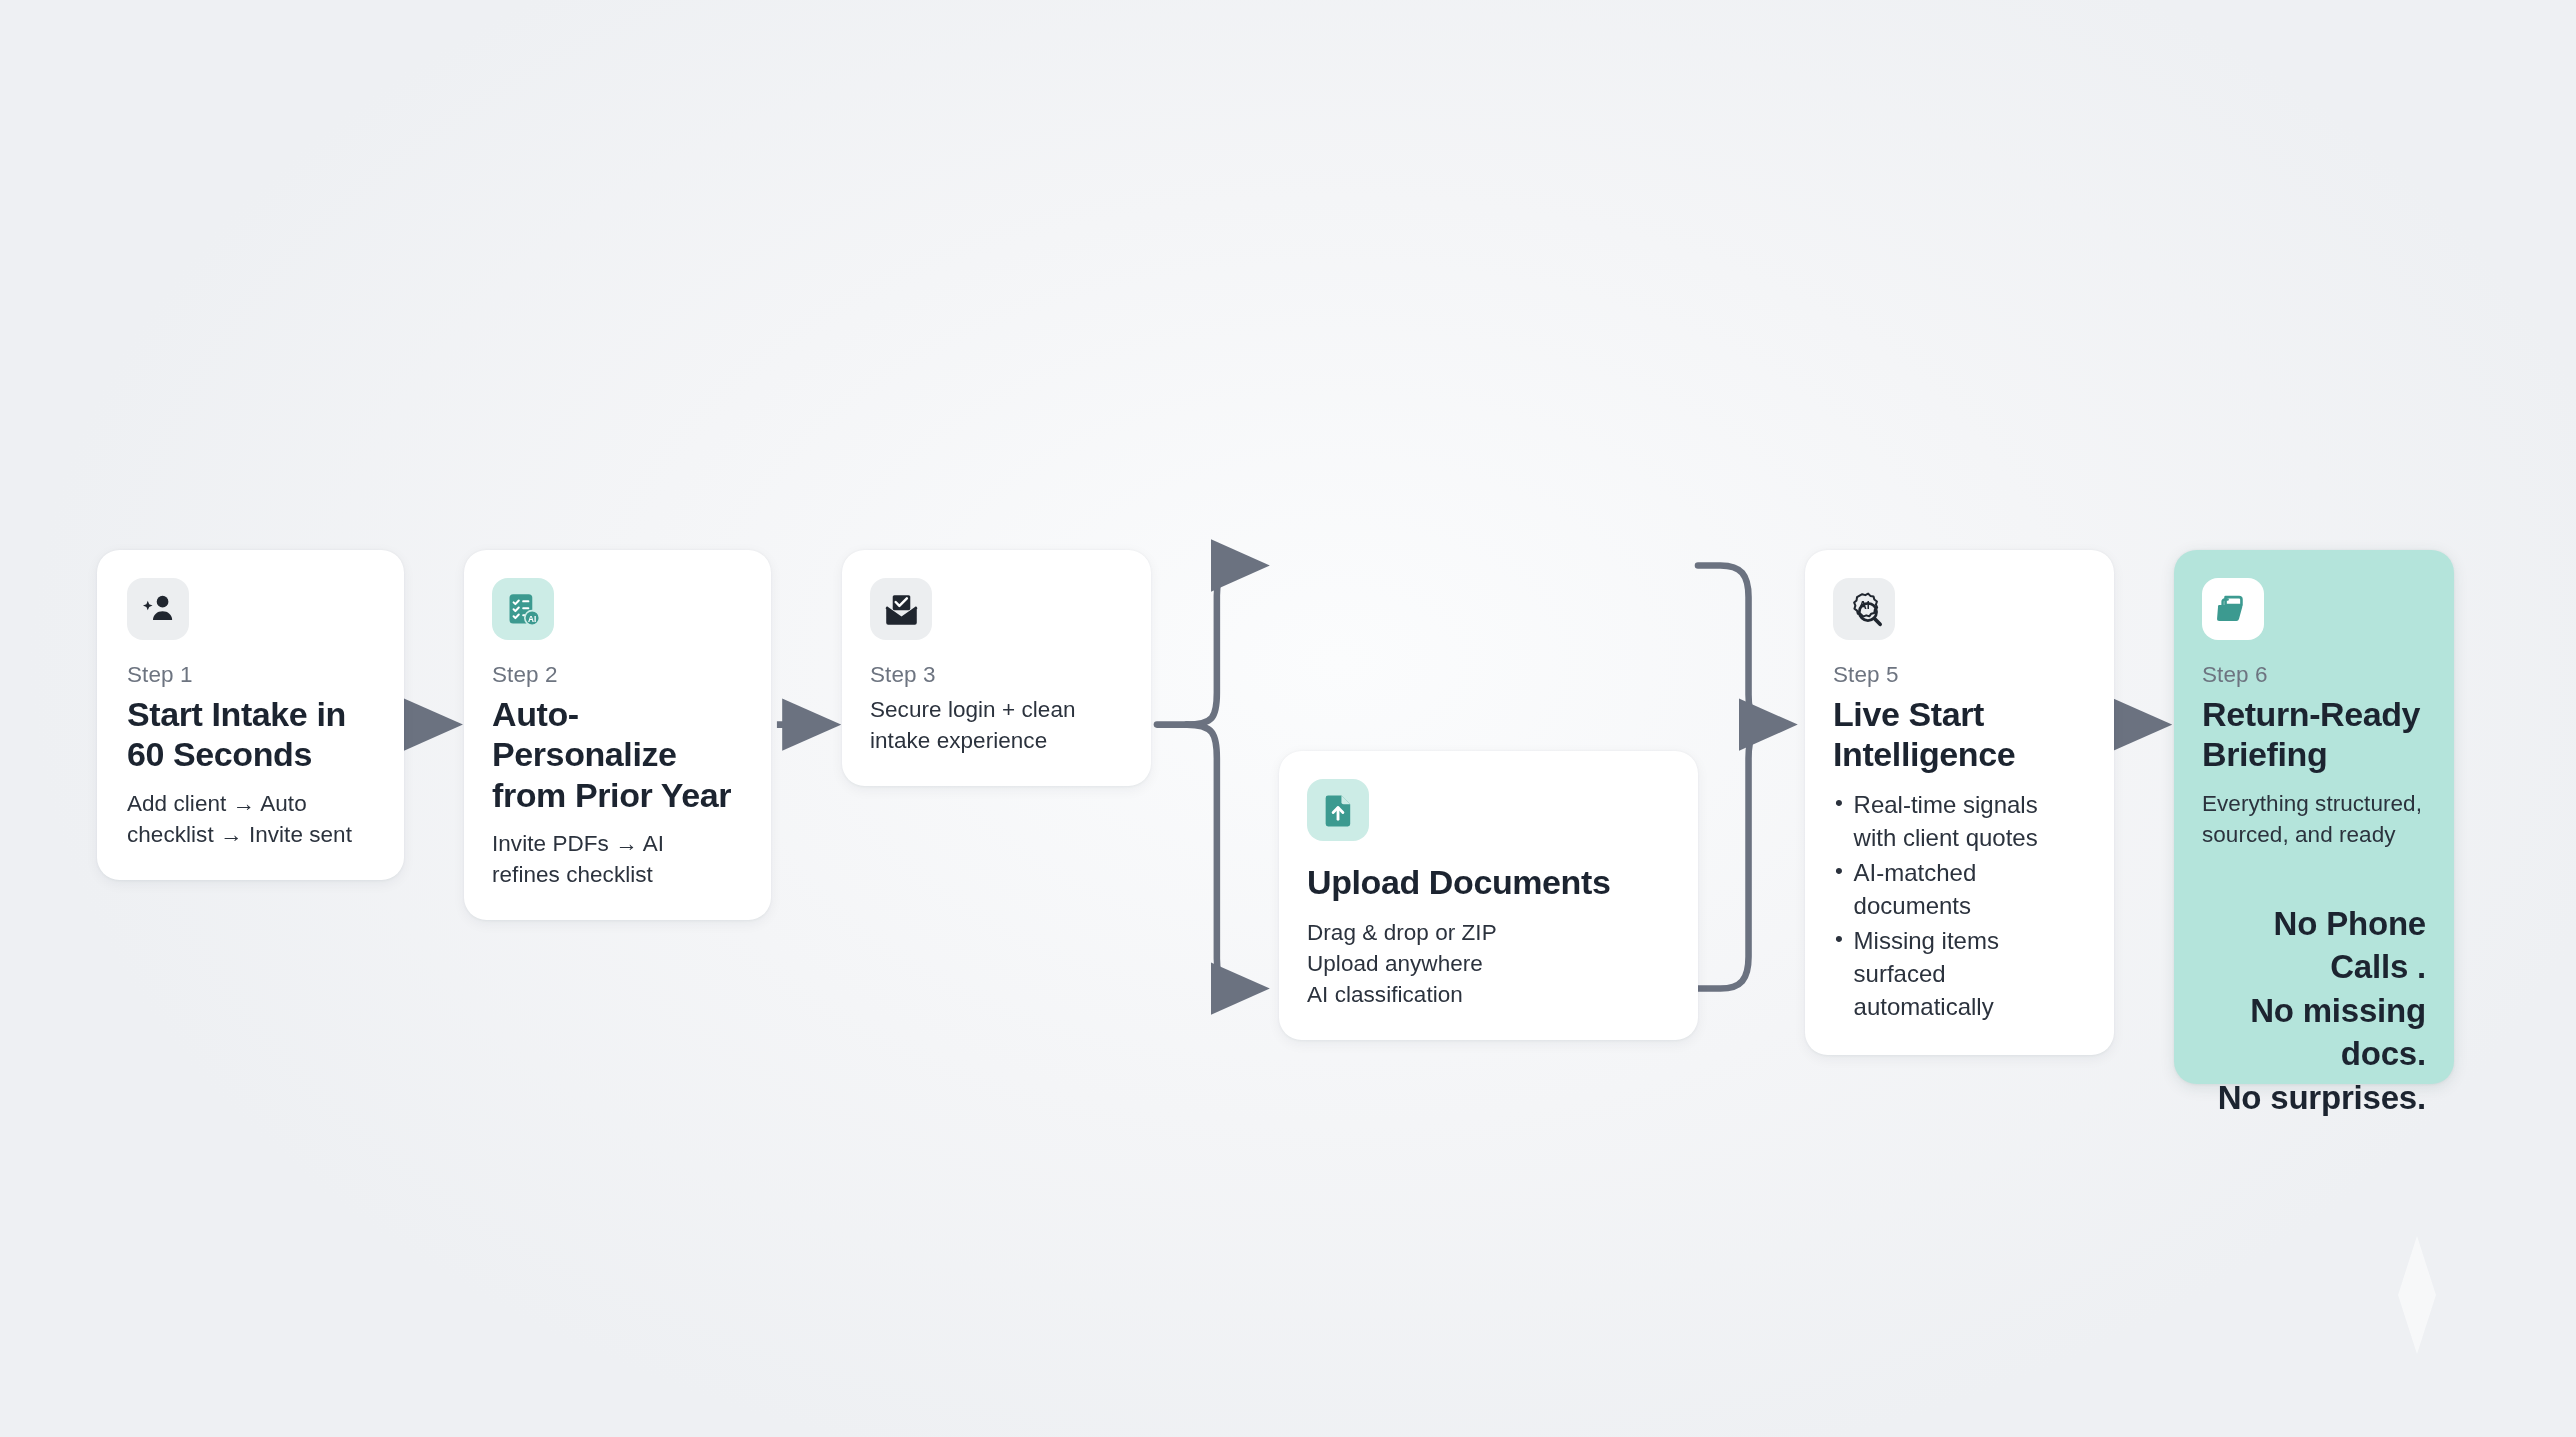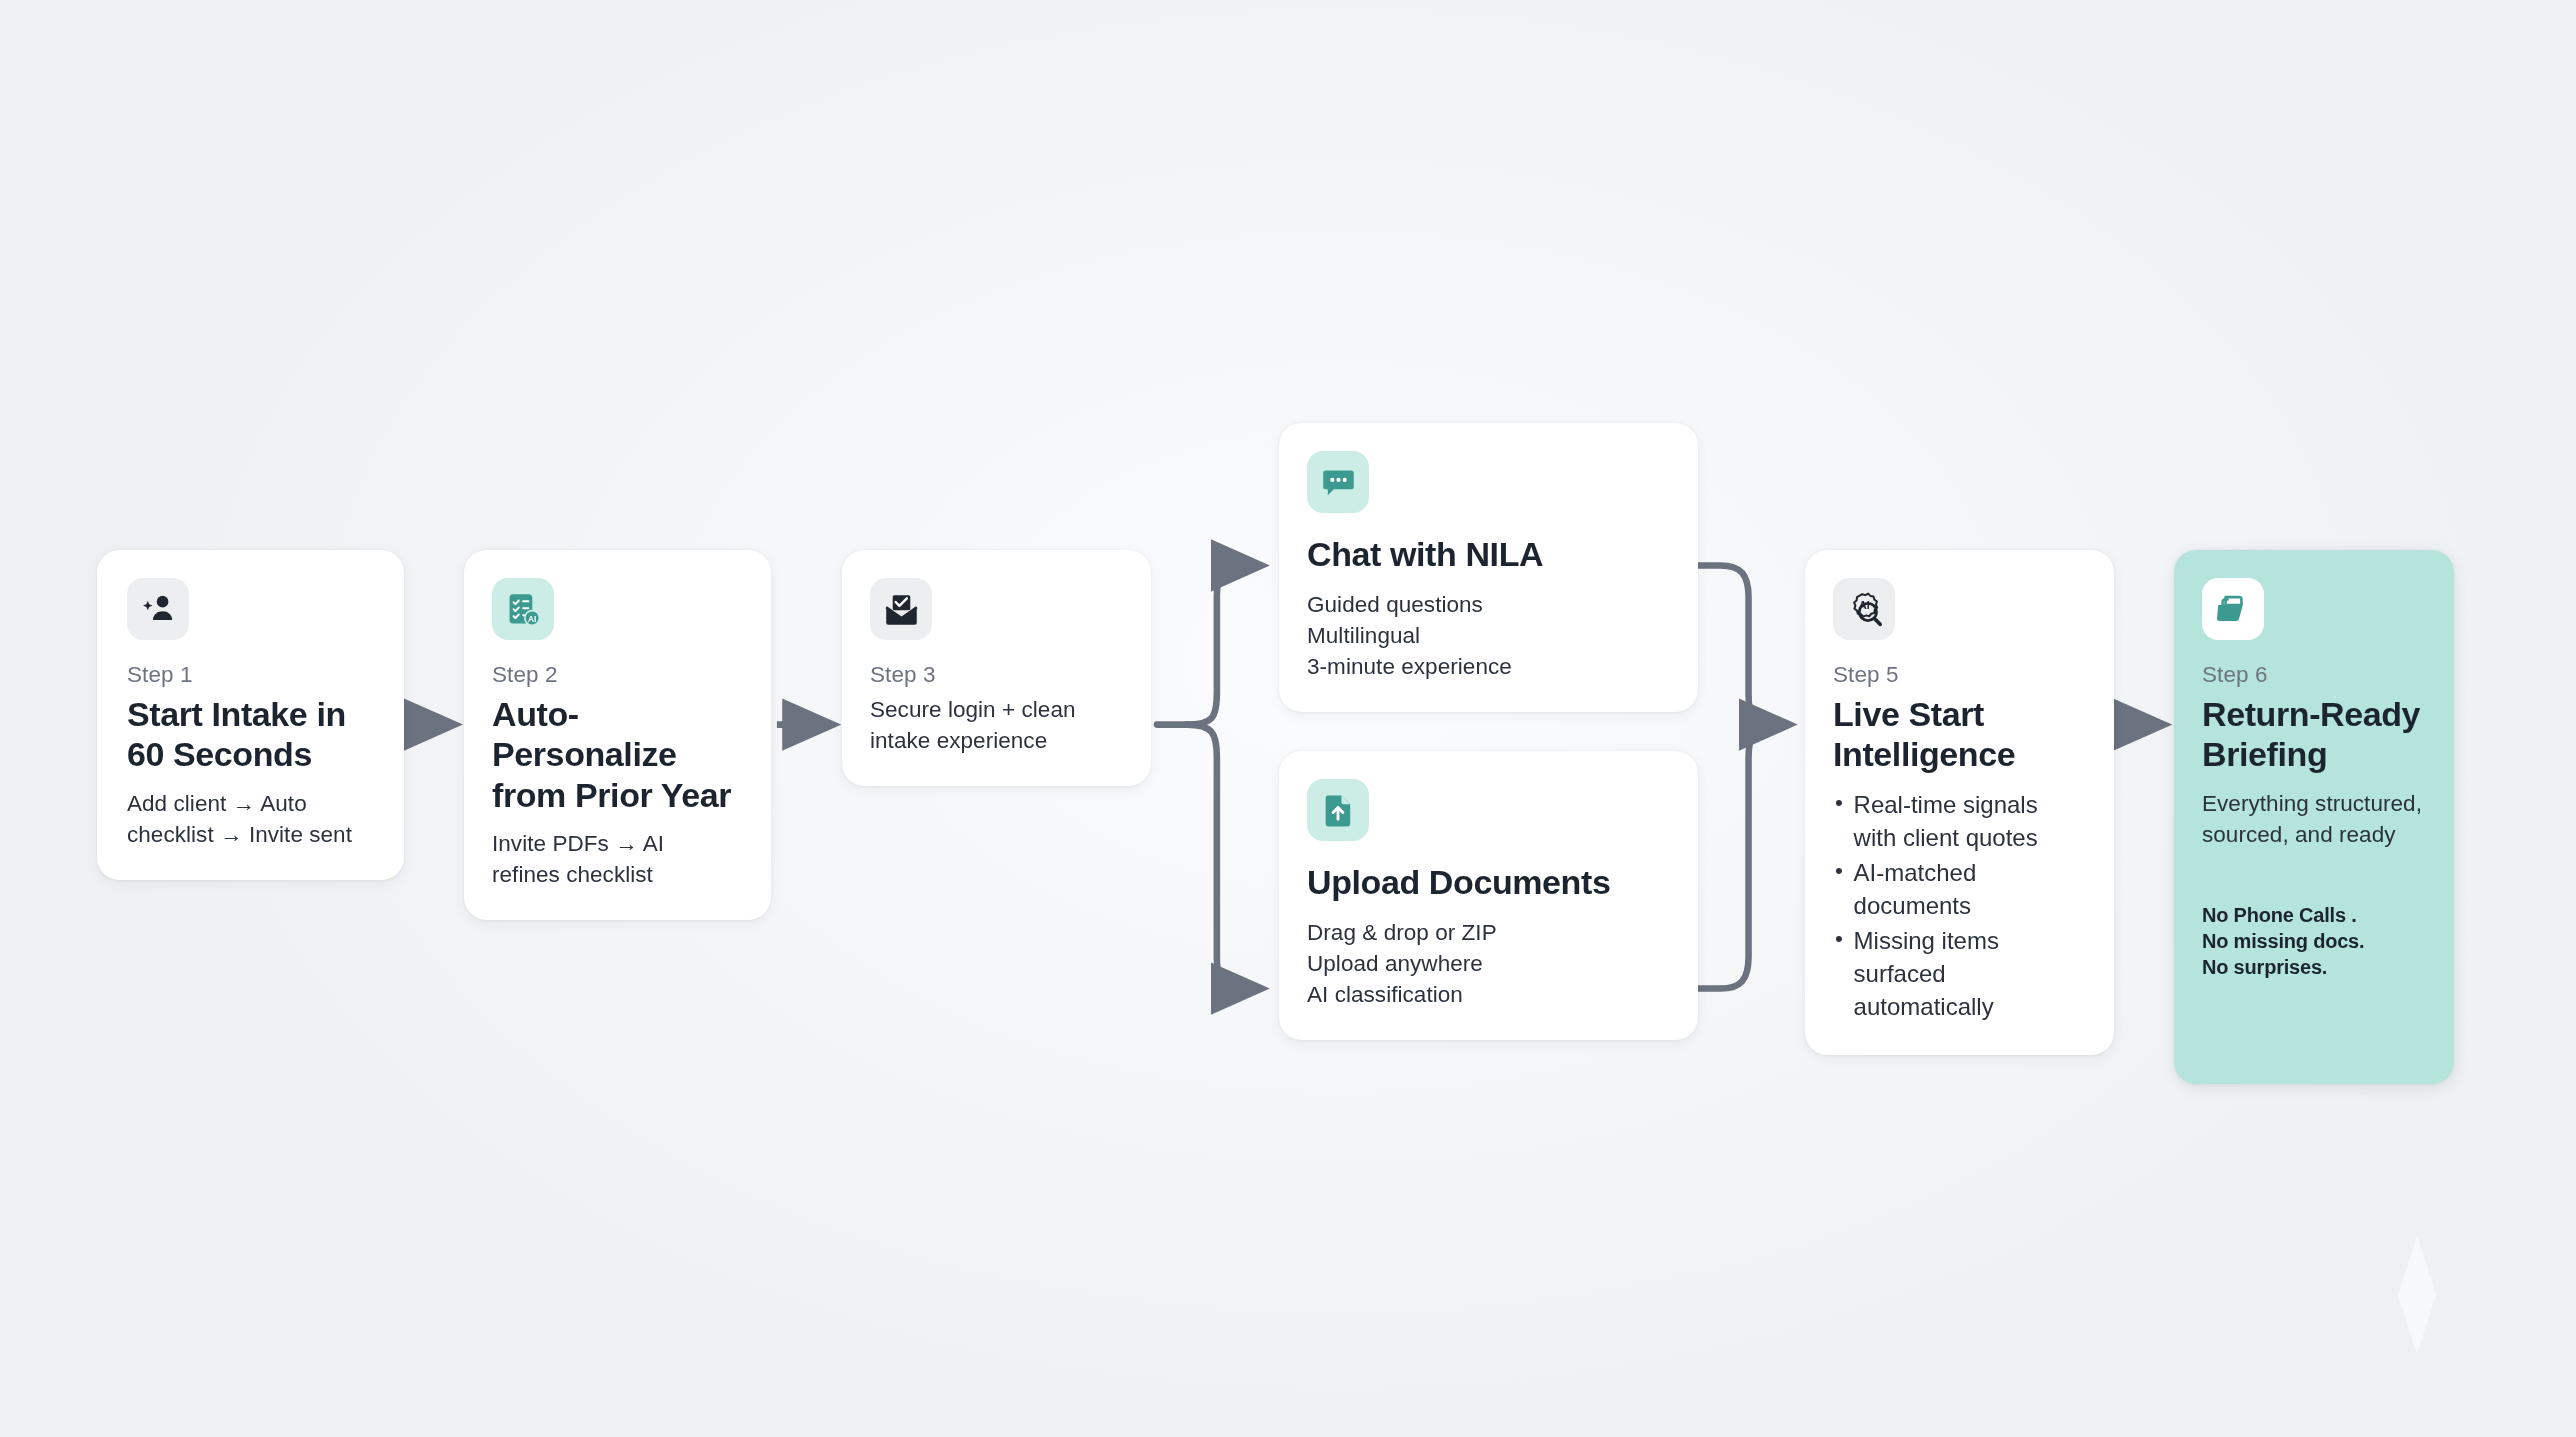--- a/index.html
+++ b/index.html
@@ -117,25 +117,25 @@
     content: "•";
     position: absolute;
     left: 1.9px;
     top: -0.9px;
     font-size: 22.5px;
     color: #2b323d;
   }
 
   .tagline {
     margin-top: 52px;
-    font-size: 20px;
+    font-size: 33px;
     font-weight: 700;
     color: #1c2430;
     line-height: 1.32;
-    text-align: left;
+    text-align: right;
     letter-spacing: -0.2px;
   }
   .tagline .ln { display: block; }
 
   
   #card-step1      { left: 97px;  top: 550px;  width: 307px; padding-left: 30px; }
   #card-step2      { left: 464px;  top: 550px;  width: 307px; }
   #card-step3      { left: 842px;  top: 550px;  width: 309px; }
   #card-chat       { left: 1279px; top: 423px;  width: 419px; }
   #card-upload     { left: 1279px; top: 751px;  width: 419px; }
@@ -234,38 +234,20 @@
         <path d="M2.6 10.6 L12 17.3 L21.4 10.6" stroke="#20262f" stroke-width="1.6" fill="none" stroke-linejoin="round"></path>
       </svg>
     </div>
     <div class="step-label">Step 3</div>
     <div class="card-desc">
       <span class="ln">Secure login + clean</span>
       <span class="ln">intake experience</span>
     </div>
   </div>
 
-  <div class="card" id="card-chat">
-    <div class="icon-badge mint">
-      <svg width="39" height="39" viewBox="0 0 24 24" aria-hidden="true">
-        <path d="M4.2 4.6h15.6a1.6 1.6 0 0 1 1.6 1.6v8.4a1.6 1.6 0 0 1 -1.6 1.6H9.1L5.4 19.9v-3.7H4.2a1.6 1.6 0 0 1 -1.6 -1.6V6.2a1.6 1.6 0 0 1 1.6 -1.6z" fill="#3c9a90"></path>
-        <circle cx="8.2" cy="10.4" r="1.28" fill="#ffffff"></circle>
-        <circle cx="12" cy="10.4" r="1.28" fill="#ffffff"></circle>
-        <circle cx="15.8" cy="10.4" r="1.28" fill="#ffffff"></circle>
-      </svg>
-    </div>
-    <div class="card-title nobadge">
-      <span class="ln">Chat with NILA</span>
-    </div>
-    <div class="card-desc">
-      <span class="ln">Guided questions</span>
-      <span class="ln">Multilingual</span>
-      <span class="ln">3-minute experience</span>
-    </div>
-  </div>
 
   <div class="card" id="card-upload">
     <div class="icon-badge mint">
       <svg width="39" height="39" viewBox="0 0 24 24" aria-hidden="true">
         <path d="M5.6 2.8h8.2l5.4 5.4v12.1a1.5 1.5 0 0 1 -1.5 1.5H5.6a1.5 1.5 0 0 1 -1.5 -1.5V4.3a1.5 1.5 0 0 1 1.5 -1.5z" fill="#3c9a90"></path>
         <path d="M13.8 2.8 L19.2 8.2 H15.1 a1.3 1.3 0 0 1 -1.3 -1.3 Z" fill="#ccece6"></path>
         <path d="M11.7 17.4V10.4" stroke="#ffffff" stroke-width="1.75" stroke-linecap="round"></path>
         <path d="M8.7 13.2 L11.7 10.2 L14.7 13.2" stroke="#ffffff" stroke-width="1.75" fill="none" stroke-linecap="round" stroke-linejoin="round"></path>
       </svg>
     </div>

